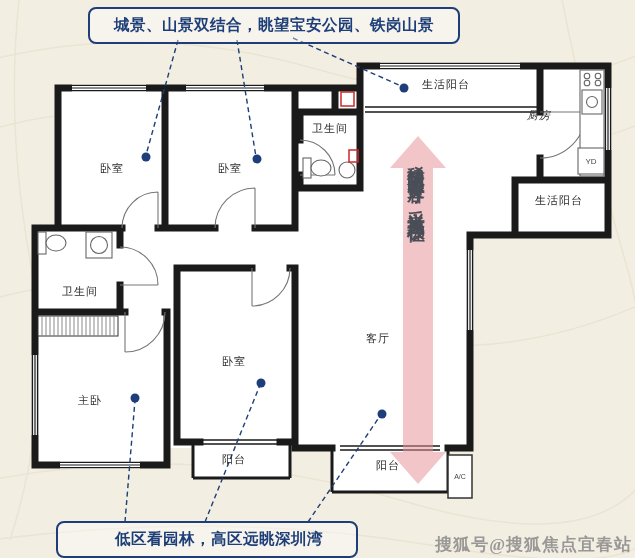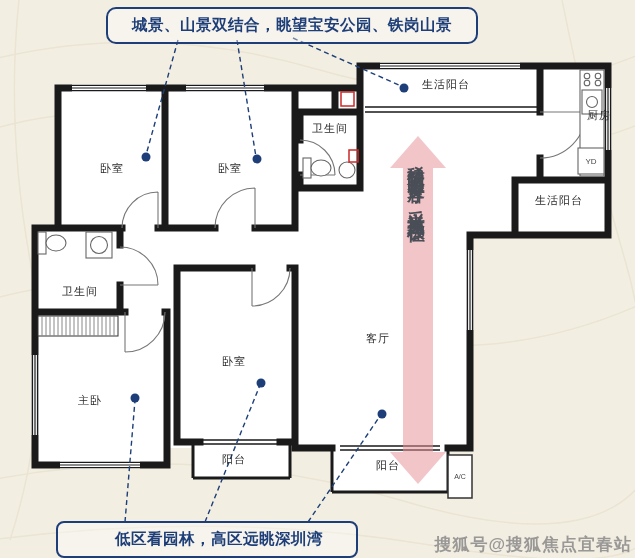--- a/index.html
+++ b/index.html
@@ -6,26 +6,26 @@
   body{font-family:"Liberation Sans","DejaVu Sans",sans-serif;}
   #stage{position:relative;width:635px;height:558px;background:#f3eee2;overflow:hidden;}
   .abs{position:absolute;}
   svg{display:block;}
   .room-label{position:absolute;transform:translate(-50%,-50%);font-size:11px;color:#2b2b2b;
     white-space:nowrap;letter-spacing:1px;}
   .tiny-label{position:absolute;transform:translate(-50%,-50%);font-size:8px;color:#444;white-space:nowrap;text-align:center;}
   .note-box{position:absolute;display:flex;align-items:center;justify-content:center;
     border:2px solid #1d3e78;border-radius:8px;background:rgba(255,255,255,0.38);
     color:#1d3e78;font-weight:700;font-size:15.5px;letter-spacing:0.5px;white-space:nowrap;}
-  #top-box{left:106px;top:7px;width:368px;height:33px;border-radius:10px;}
+  #top-box{left:88px;top:7px;width:368px;height:33px;}
   #bottom-box{left:56px;top:521px;width:274px;height:33px;padding-left:24px;}
   #vertical-note{position:absolute;left:404px;top:152px;writing-mode:vertical-rl;
     font-size:17.5px;font-weight:700;color:#4a4e57;letter-spacing:3px;white-space:nowrap;}
   #watermark{position:absolute;right:3px;bottom:2px;font-size:17px;font-weight:700;
-    color:#8a8a8a;opacity:.85;letter-spacing:1px;}
+    color:#8a8a8a;opacity:.85;letter-spacing:1px;font-family:Liberation Serif, serif;}
 </style>
 </head>
 <body>
 
 <div id="stage">
 
   <svg class="abs" width="635" height="558" viewBox="0 0 635 558" style="left:0;top:0;">
     <g fill="none" stroke="#eae3d1" stroke-width="1.5" opacity="0.9">
       <path d="M-10 60 Q 150 20 320 70 T 650 50"></path>
       <path d="M-10 130 Q 120 90 300 140 T 650 120"></path>
@@ -161,21 +161,21 @@
       <circle cx="135" cy="398" r="4.5"></circle>
       <circle cx="261" cy="383" r="4.5"></circle>
       <circle cx="382" cy="414" r="4.5"></circle>
     </g>
   </svg>
 
   <div class="room-label" style="left:112px;top:168px;">卧室</div>
   <div class="room-label" style="left:230px;top:168px;">卧室</div>
   <div class="room-label" style="left:330px;top:128px;">卫生间</div>
   <div class="room-label" style="left:446px;top:84px;">生活阳台</div>
-  <div class="room-label" style="left:599px;top:115px;">厨房</div>
+  <div class="room-label" style="left:539px;top:115px;font-style:italic;">厨房</div>
   <div class="room-label" style="left:559px;top:200px;">生活阳台</div>
   <div class="room-label" style="left:80px;top:291px;">卫生间</div>
   <div class="room-label" style="left:90px;top:381px;margin-top:19px;">主卧</div>
   <div class="room-label" style="left:234px;top:361px;">卧室</div>
   <div class="room-label" style="left:378px;top:338px;">客厅</div>
   <div class="room-label" style="left:234px;top:459px;">阳台</div>
   <div class="room-label" style="left:388px;top:465px;">阳台</div>
   <div class="tiny-label" style="left:591px;top:161px;">YD</div>
   <div class="tiny-label" style="left:460px;top:476px;font-size:7px;">A/C</div>
 

